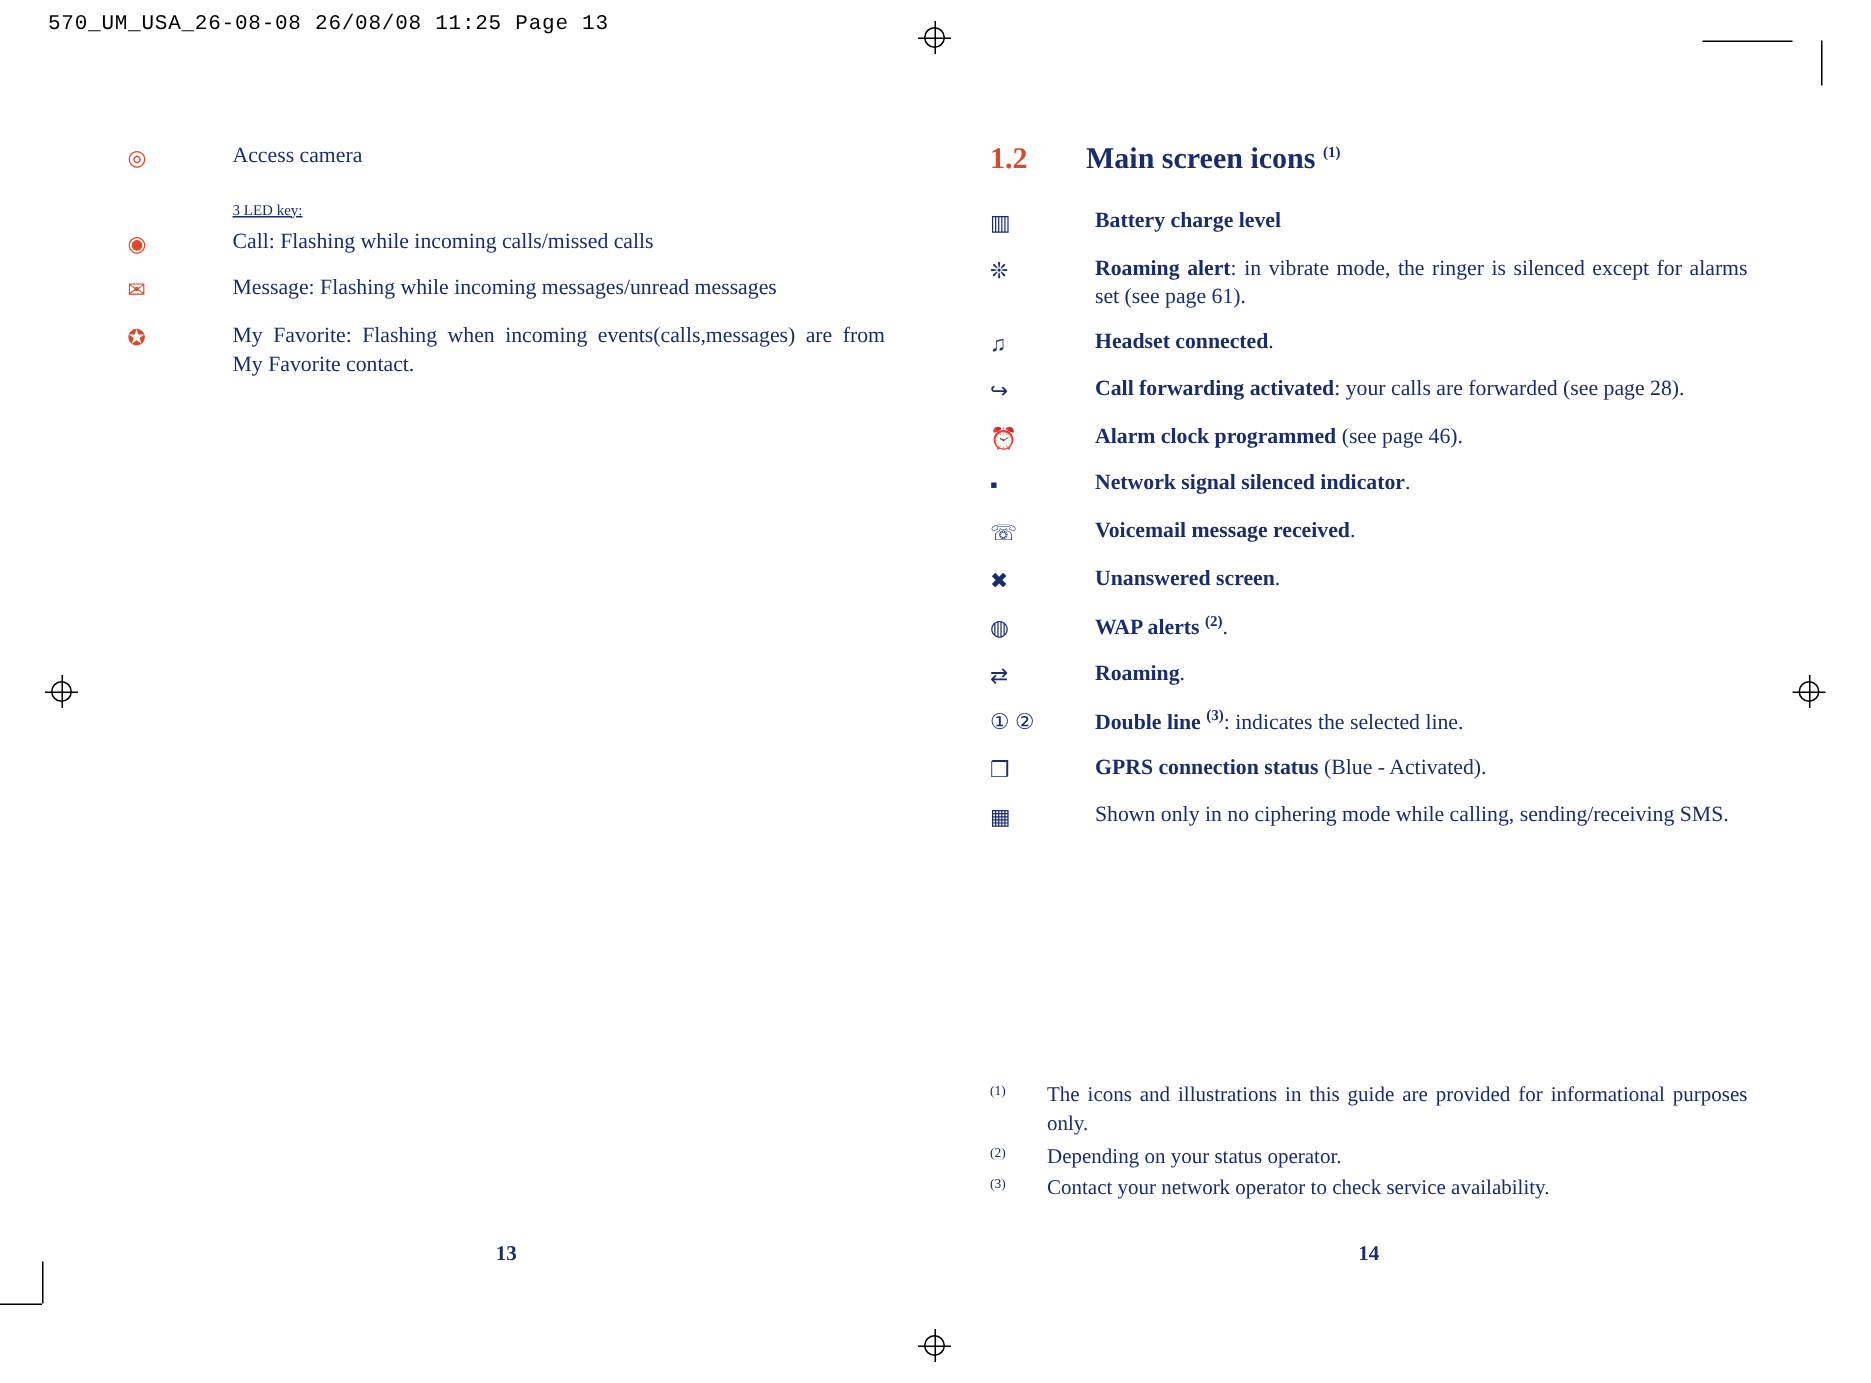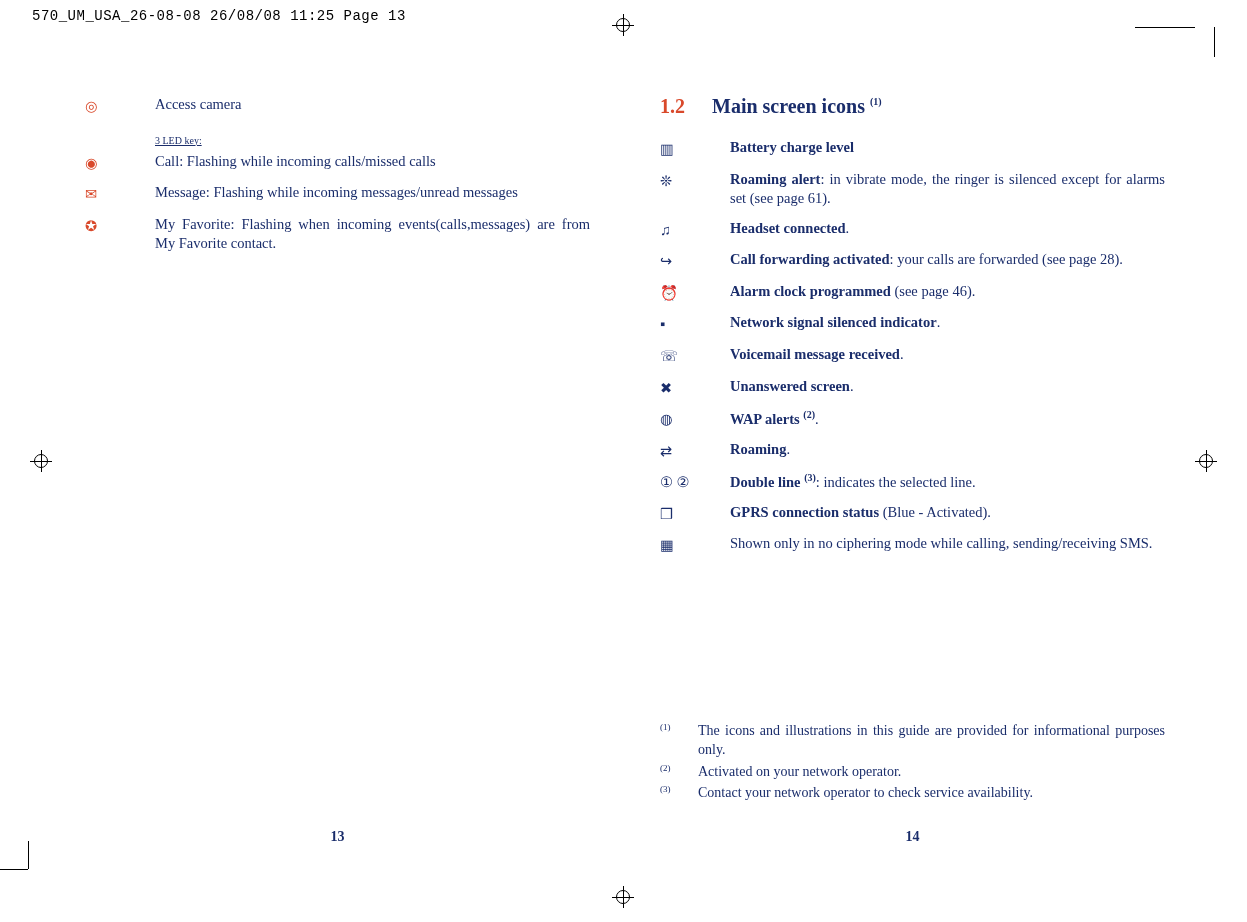--- a/index.html
+++ b/index.html
@@ -94,21 +94,21 @@
   .section-heading {
     font-size: 20px;
     font-weight: bold;
     margin-bottom: 20px;
   }
   .section-num {
     color: #d9492b;
     font-weight: bold;
     margin-right: 22px;
   }
-  .section-title { color: #1a2d6b; }
+  .section-title { color: #1a2d6b; margin-left: 12px; }
   .sup {
     font-size: 10px;
     vertical-align: super;
     font-weight: bold;
   }
   .bold { font-weight: bold; }
   .page-num-left {
     position: absolute;
     bottom: 30px;
     left: 50%;
@@ -309,21 +309,21 @@
       </div>
     </div>
 
   <div class="footnotes" id="footnotes">
       <div class="footnote-row">
         <div class="fn-mark">(1)</div>
         <div class="fn-text">The icons and illustrations in this guide are provided for informational purposes only.</div>
       </div>
       <div class="footnote-row">
         <div class="fn-mark">(2)</div>
-        <div class="fn-text">Activated on your network operator.</div>
+        <div class="fn-text">Depending on your status operator.</div>
       </div>
       <div class="footnote-row">
         <div class="fn-mark">(3)</div>
         <div class="fn-text">Contact your network operator to check service availability.</div>
       </div>
     </div>
   <div class="page-num-right">14</div>
 </div>
 
 </body></html>

